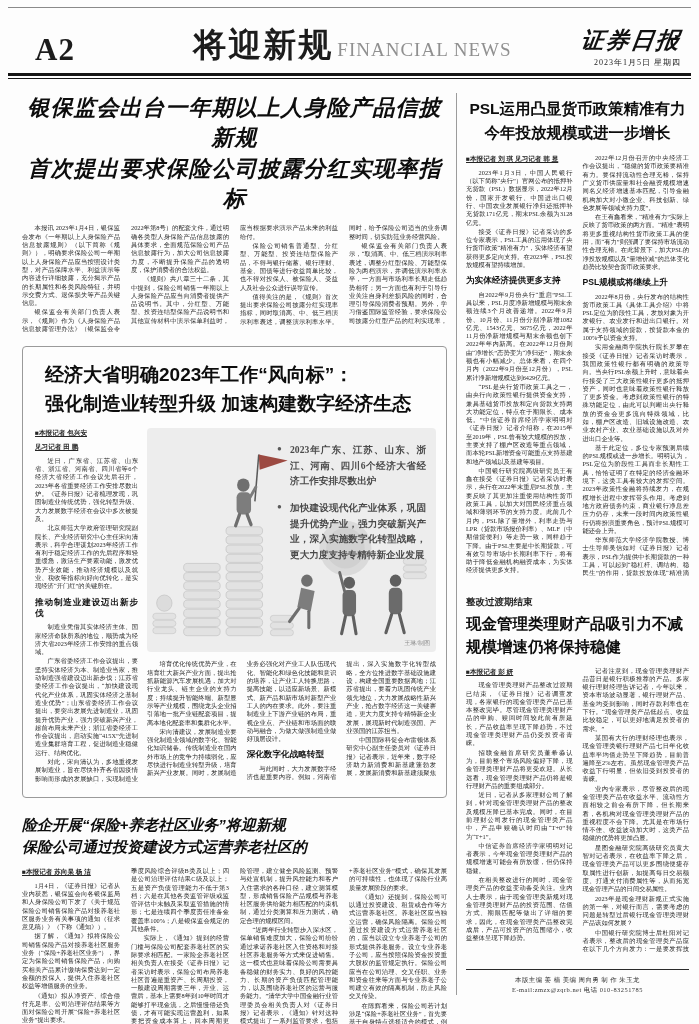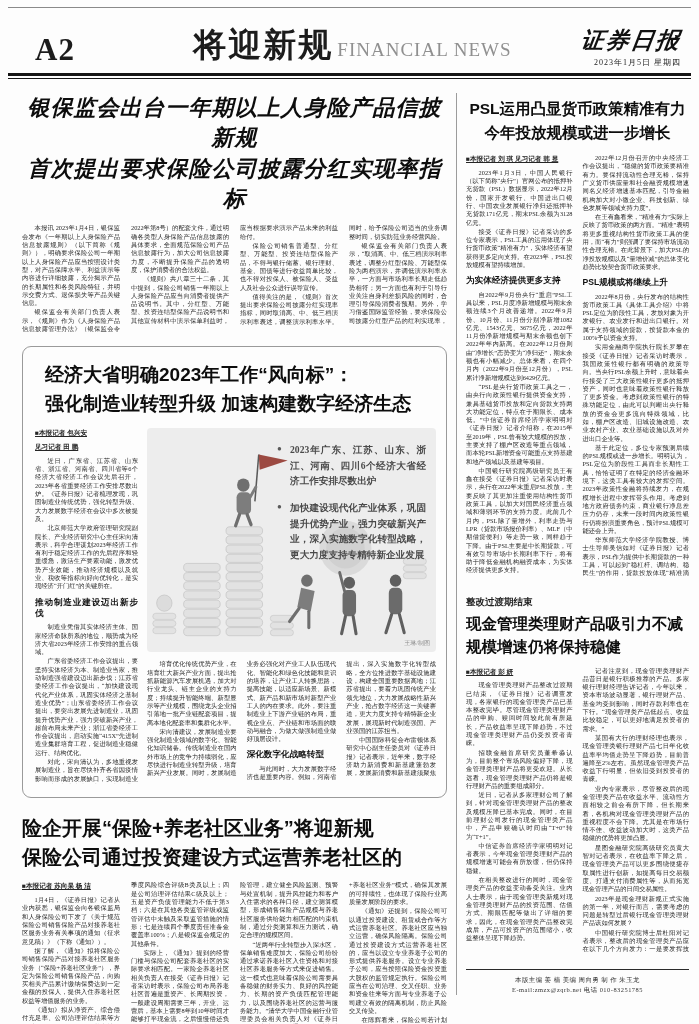--- a/index.html
+++ b/index.html
@@ -38,36 +38,36 @@
   .cols-2 { column-count:2; column-gap:10px; }
 
   
   .top-article h1 {
     font-family:"Liberation Sans",sans-serif; font-size:22px; line-height:1.38;
     font-weight:900; text-align:center; letter-spacing:1px; margin:14px 0 10px 0; color:#0d0d0d;font-style:italic;
   }
   .top-article .body { height:110px; }
 
   
-  .feature-box { margin-top:12px; border:1px solid #9a9a9a; border-radius:9px; padding:12px 10px 10px 12px; height:452px; }
+  .feature-box { margin-top:12px; border:1px solid #9a9a9a; border-radius:4px; padding:12px 10px 10px 12px; height:452px; }
   .feature-title { font-family:"Liberation Sans",sans-serif; font-size:19px; line-height:1.5; font-weight:900; margin:2px 0 10px 10px; color:#0d0d0d; }
   .feature-grid { display:flex; gap:9px; height:356px; }
   .feature-col1 { width:103px; flex:none; height:100%; }
   .feature-right { flex:1; display:flex; flex-direction:column; min-width:0; }
   .illustration { height:224px; background:#ededed; border-radius:4px; position:relative; overflow:hidden; }
   .illustration svg { position:absolute; left:0; bottom:0; width:100%; height:100%; }
   .bullets { position:absolute; top:14px; left:45%; right:10px; }
   .bullet { position:relative; padding-left:13px; font-family:Liberation Serif, serif; font-size:9.6px; line-height:1.6; font-weight:bold; color:#4a4a4a; margin-bottom:12px; text-align:justify; }
   .bullet::before { content:"●"; position:absolute; left:0; top:1px; font-size:8px; color:#5a5a5a; }
   .credit { position:absolute; right:6px; bottom:4px; font-size:6px; color:#8f8f8f; }
   .feature-cont { margin-top:8px; flex:1; }
 
   
   .elder-article { margin-top:16px; }
-  .elder-article h2 { font-family:"Liberation Sans",sans-serif; font-size:20px; line-height:1.45; font-weight:900; margin-bottom:9px; color:#0d0d0d; }
+  .elder-article h2 { font-family:"Liberation Sans",sans-serif; font-size:15px; line-height:1.45; font-weight:900; margin-bottom:9px; color:#0d0d0d;font-style:italic; }
   .elder-article .body { height:196px; }
 
   
   .psl-article h2 { font-family:"Liberation Sans",sans-serif; font-size:15.5px; line-height:1.55; font-weight:800; margin:10px 0 9px 0; color:#0d0d0d;text-align:center; }
   .psl-article .body { height:428px; }
   .cash-article { margin-top:14px; }
   .kicker { font-family:"Liberation Sans",sans-serif; font-size:9.5px; font-weight:bold; color:#222; margin-bottom:3px; }
   .cash-article h2 { font-family:"Liberation Sans",sans-serif; font-size:15.5px; line-height:1.5; font-weight:800; margin-bottom:8px; color:#0d0d0d; }
   .cash-article .body { height:292px; }
 

